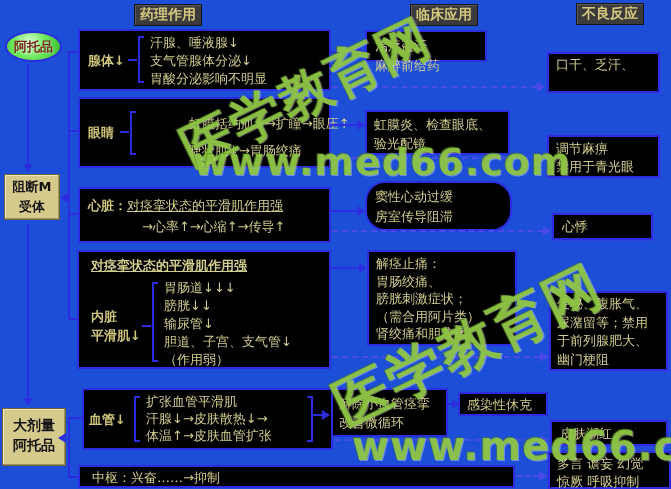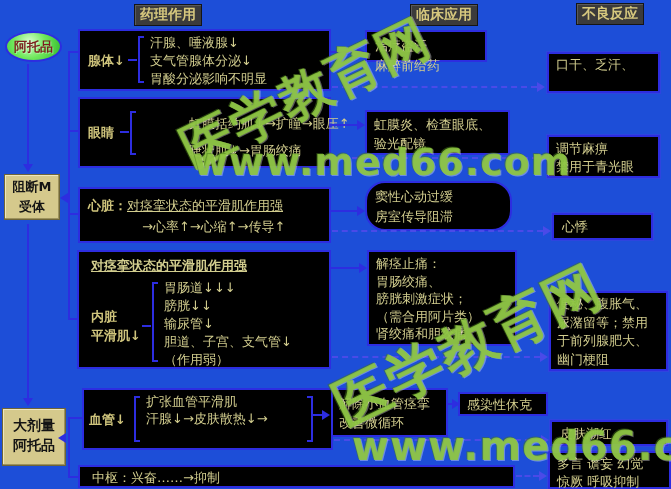--- a/index.html
+++ b/index.html
@@ -128,20 +128,21 @@
       <div>（作用弱）</div>
     </div>
   </div>
 
   <div class="box" style="left:82px;top:388px;width:251px;height:62px;">
     <div class="lbl" style="left:5px;top:21px;">血管↓</div>
     <div class="brk-l" style="left:50px;top:6px;height:46px;"></div>
     <div class="txt" style="left:62px;top:3px;line-height:17px;">
       <div>扩张血管平滑肌</div>
       <div>汗腺↓→皮肤散热↓→</div>
+      <div>体温↑→皮肤血管扩张</div>
     </div>
     <div class="brk-r" style="left:223px;top:6px;height:46px;"></div>
   </div>
   <div class="hline" style="left:313px;top:414px;width:9px;"></div>
   <div class="arr-r" style="left:322px;top:410px;"></div>
 
   <div class="box" style="left:78px;top:465px;width:437px;height:23px;">
     <div class="txt" style="left:12px;top:2px;">中枢：兴奋……→抑制</div>
   </div>
 

